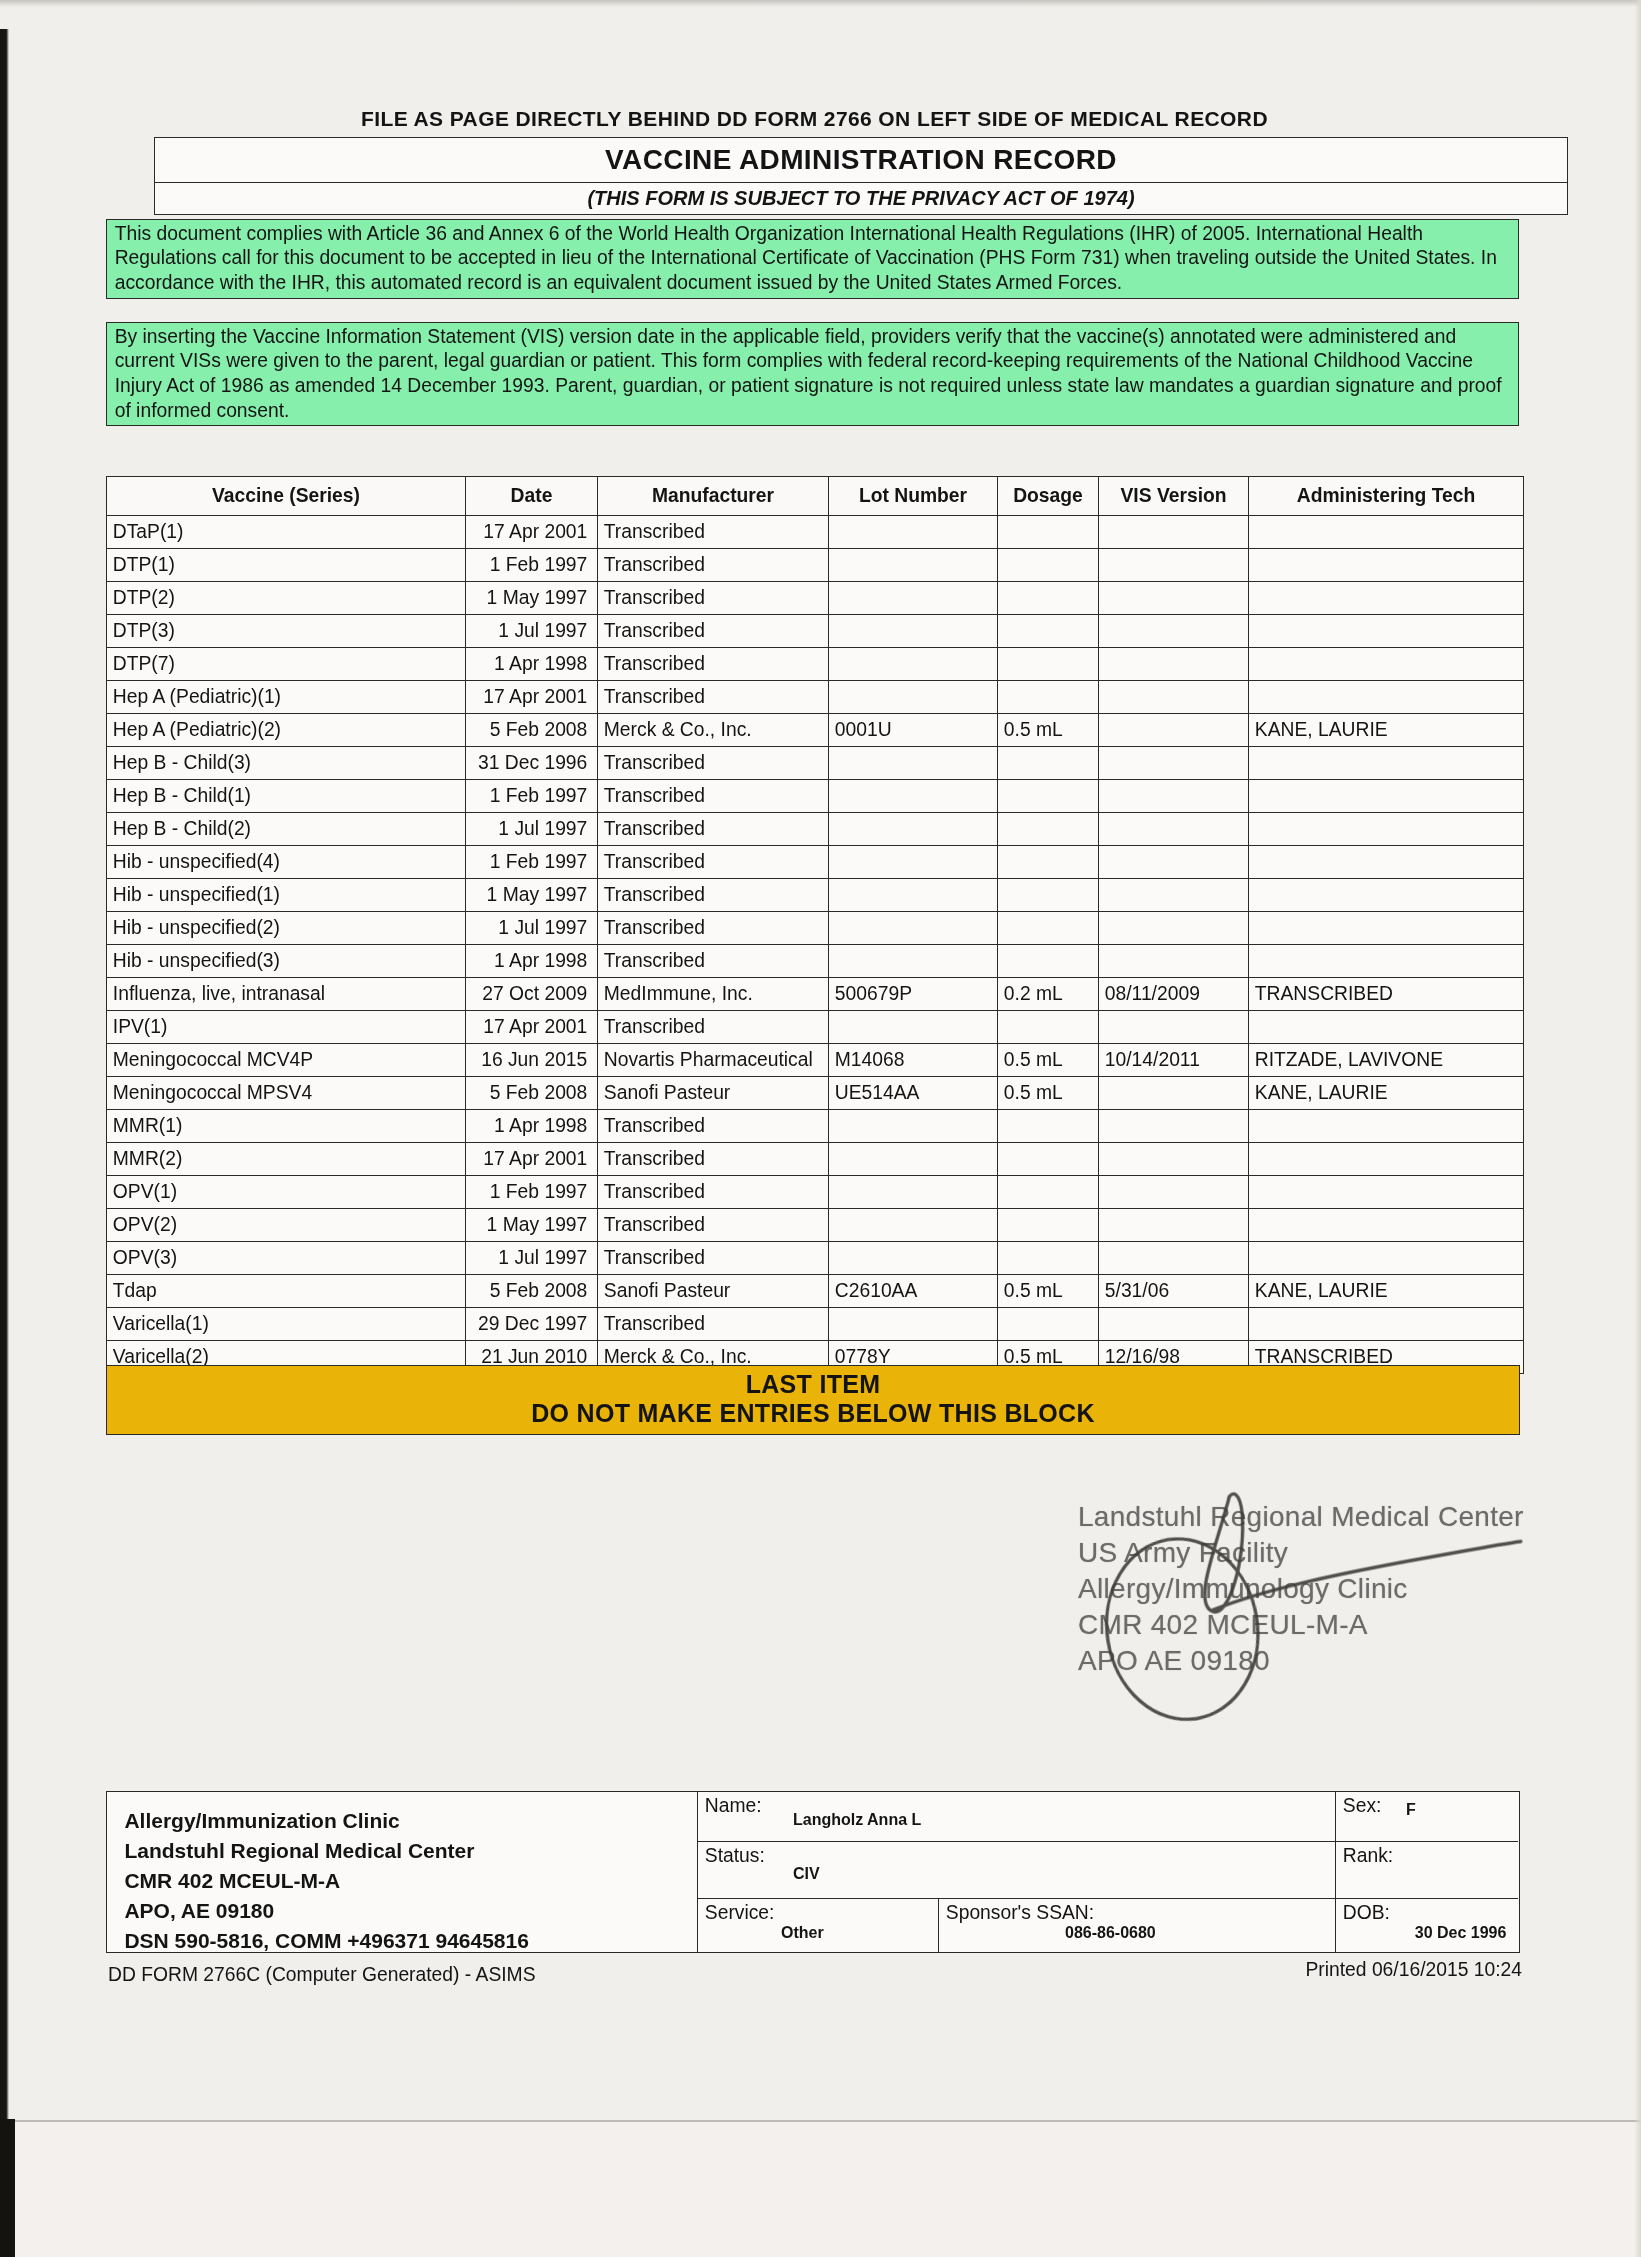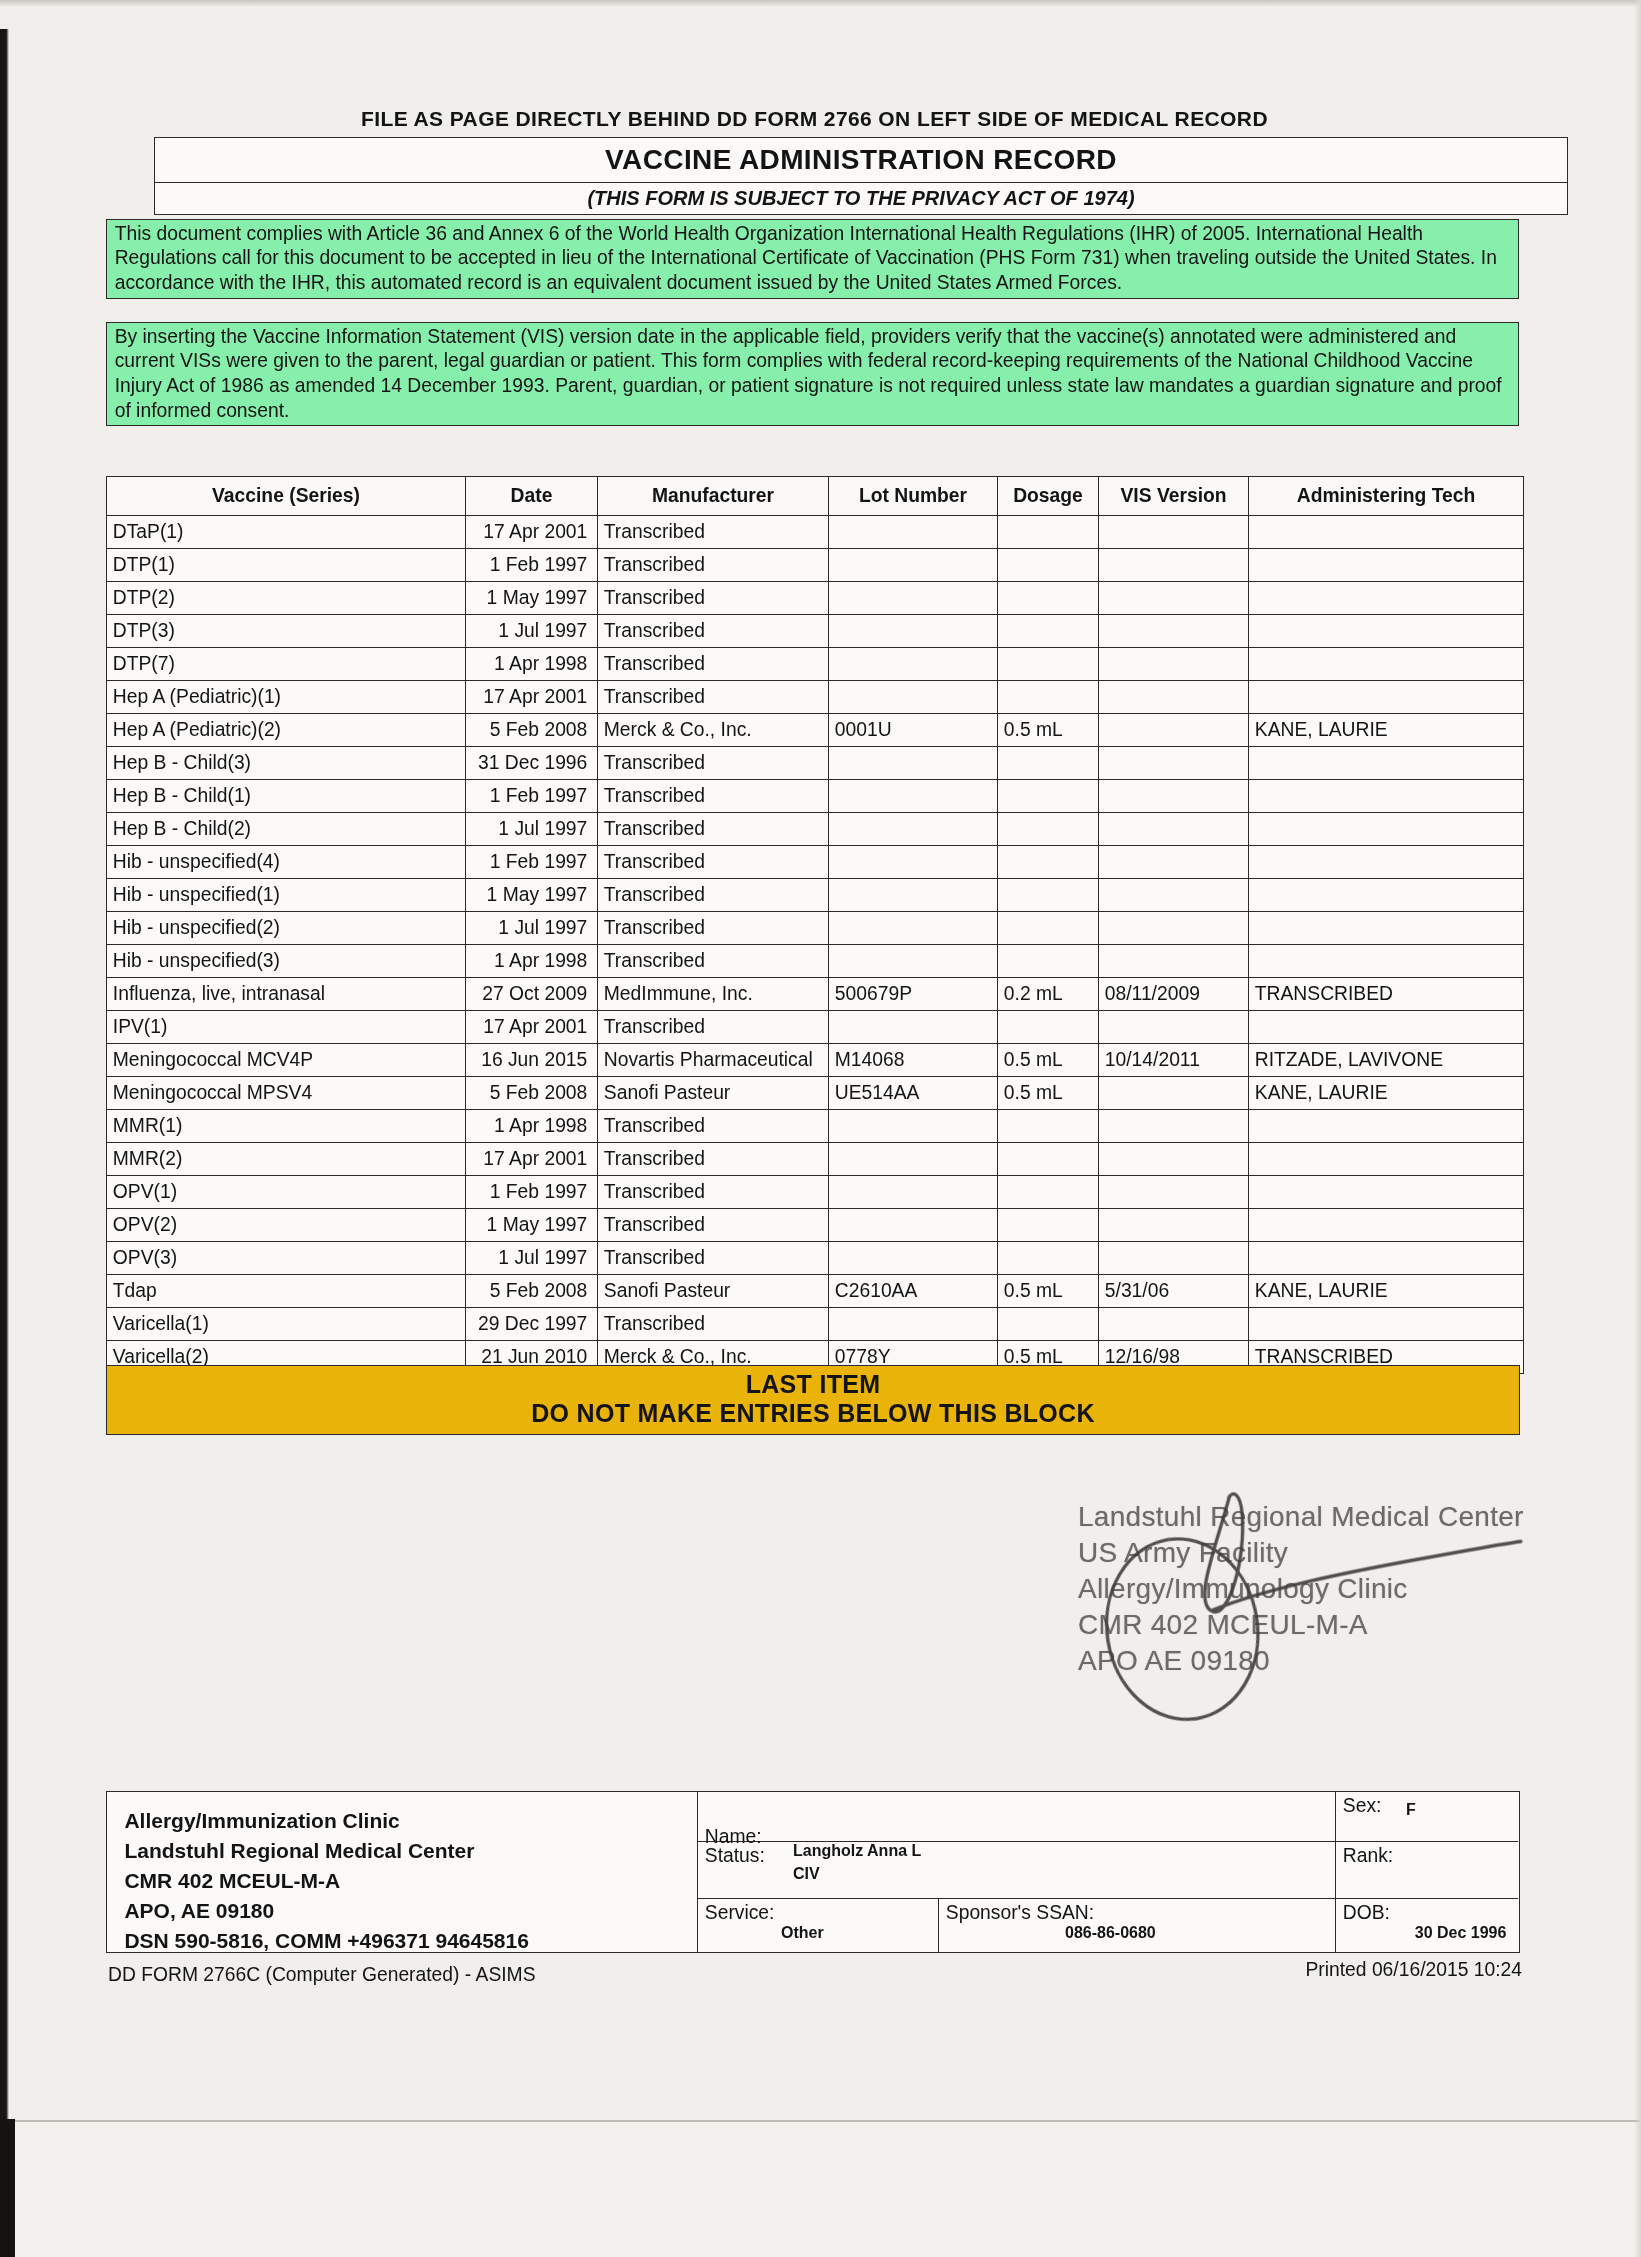--- a/index.html
+++ b/index.html
@@ -63,21 +63,21 @@
     text-shadow:0 0 1px rgba(108,107,105,.55);}
   .scribble{position:absolute;left:1014px;top:1472px;}
 
   
   .infoblock{position:absolute;left:106px;top:1791px;width:1412px;height:160px;
     border:1.9px solid #2b2a27;background:#fbfaf8;
     display:grid;grid-template-columns:591px 240px 397px 183px;grid-template-rows:50px 57px 53px;}
   .infoblock .cell{position:relative;}
   .clinic-cell{grid-column:1;grid-row:1 / span 3;border-right:1.9px solid #2b2a27;
     padding:13.5px 0 0 17.4px;font-size:21px;font-weight:bold;line-height:30px;}
-  .name-cell{grid-column:2 / span 2;grid-row:1;border-bottom:1.9px solid #2b2a27;margin-top:31px;}
+  .name-cell{grid-column:2 / span 2;grid-row:1;border-bottom:1.9px solid #2b2a27;}
   .sex-cell{grid-column:4;grid-row:1;border-left:1.9px solid #2b2a27;border-bottom:1.9px solid #2b2a27;}
   .status-cell{grid-column:2 / span 2;grid-row:2;border-bottom:1.9px solid #2b2a27;}
   .rank-cell{grid-column:4;grid-row:2;border-left:1.9px solid #2b2a27;border-bottom:1.9px solid #2b2a27;padding-left:33px;}
   .service-cell{grid-column:2;grid-row:3;}
   .ssan-cell{grid-column:3;grid-row:3;border-left:1.9px solid #2b2a27;}
   .dob-cell{grid-column:4;grid-row:3;border-left:1.9px solid #2b2a27;}
   .cell-label{position:absolute;top:2.9px;left:6.8px;font-size:19.3px;}
   .cell-value{position:absolute;font-weight:bold;font-size:16px;}
   .name-cell .cell-value{top:19.3px;left:95px;}
   .sex-cell .cell-value{top:8.7px;left:70px;}

